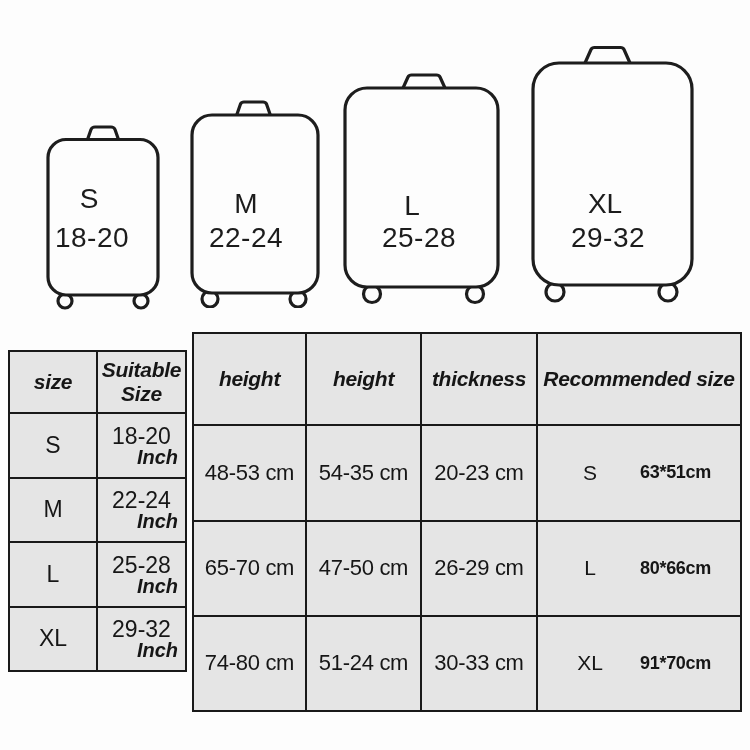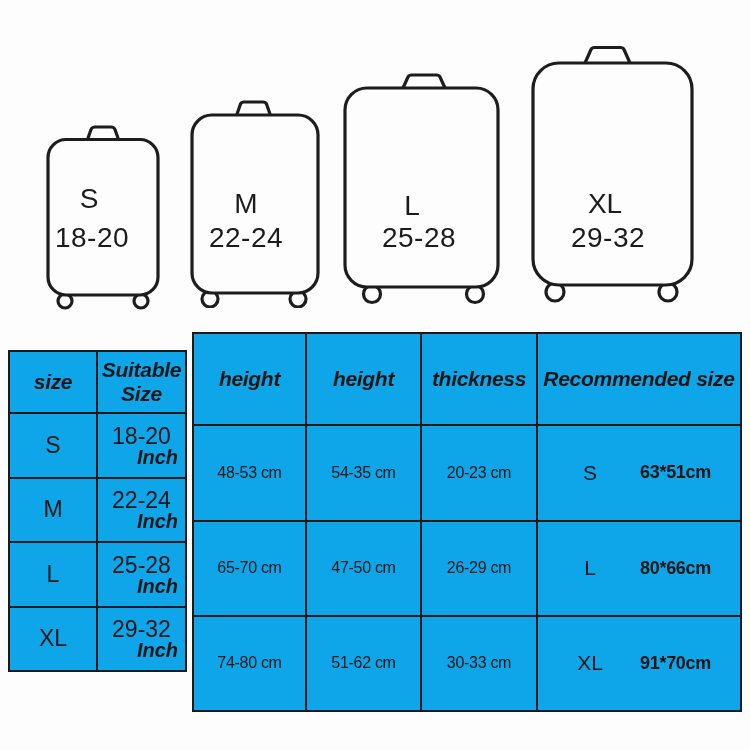--- a/index.html
+++ b/index.html
@@ -16,21 +16,21 @@
   .case .stroke{fill:#fdfdfd;stroke:#1d1d1d;stroke-width:3.2;stroke-linejoin:round;stroke-linecap:round;}
   .case .handle{fill:none;}
   .case text{fill:#1c1c1c;font-family:"Liberation Sans", sans-serif;}
   .case .ltr{font-size:28px;}
   .case .rng{font-size:28px;letter-spacing:0.5px;}
   
   .sizes-table{
     position:absolute;
     border-collapse:collapse;
     table-layout:fixed;
-    background:#0ea5e9;
+    background:#e5e5e5;
   }
   .sizes-table td,.sizes-table th{
     border:2.5px solid #191919;
     padding:0;
     text-align:center;
     vertical-align:middle;
     overflow:hidden;
   }
   .sizes-table{border:1.5px solid #191919;}
   #size-table{left:8px;top:350px;width:177px;height:322px;}
@@ -41,21 +41,21 @@
     font-size:21px;
     line-height:1.15;
     letter-spacing:-0.3px;
   }
   #size-table .hdr{font-size:21px;}
   .hrow{height:62px;}
   .drow{height:64px;}
   .size-letter{font-size:23px;font-weight:normal;}
   .range-main{display:block;font-size:23px;line-height:1.0;}
   .range-unit{display:block;font-size:20px;font-weight:bold;font-style:italic;line-height:0.9;padding-left:32px;}
-  .dim-cell{font-size:16px;letter-spacing:-0.3px;}
+  .dim-cell{font-size:22px;letter-spacing:-0.3px;}
   .rec-cell-inner{
     display:flex;align-items:center;
     padding-left:38px;
   }
   .rec-letter{
     display:inline-block;width:28px;text-align:center;
     font-size:21px;
   }
   .rec-dim{
     display:inline-block;margin-left:36px;
@@ -175,21 +175,21 @@
       <td class="dim-cell">26-29 cm</td>
       <td>
         <div class="rec-cell-inner">
           <span class="rec-letter">L</span>
           <span class="rec-dim">80*66cm</span>
         </div>
       </td>
     </tr>
     <tr class="drow">
       <td class="dim-cell">74-80 cm</td>
-      <td class="dim-cell">51-62 cm</td>
+      <td class="dim-cell">51-24 cm</td>
       <td class="dim-cell">30-33 cm</td>
       <td>
         <div class="rec-cell-inner">
           <span class="rec-letter">XL</span>
           <span class="rec-dim">91*70cm</span>
         </div>
       </td>
     </tr>
   </tbody>
     </table>

